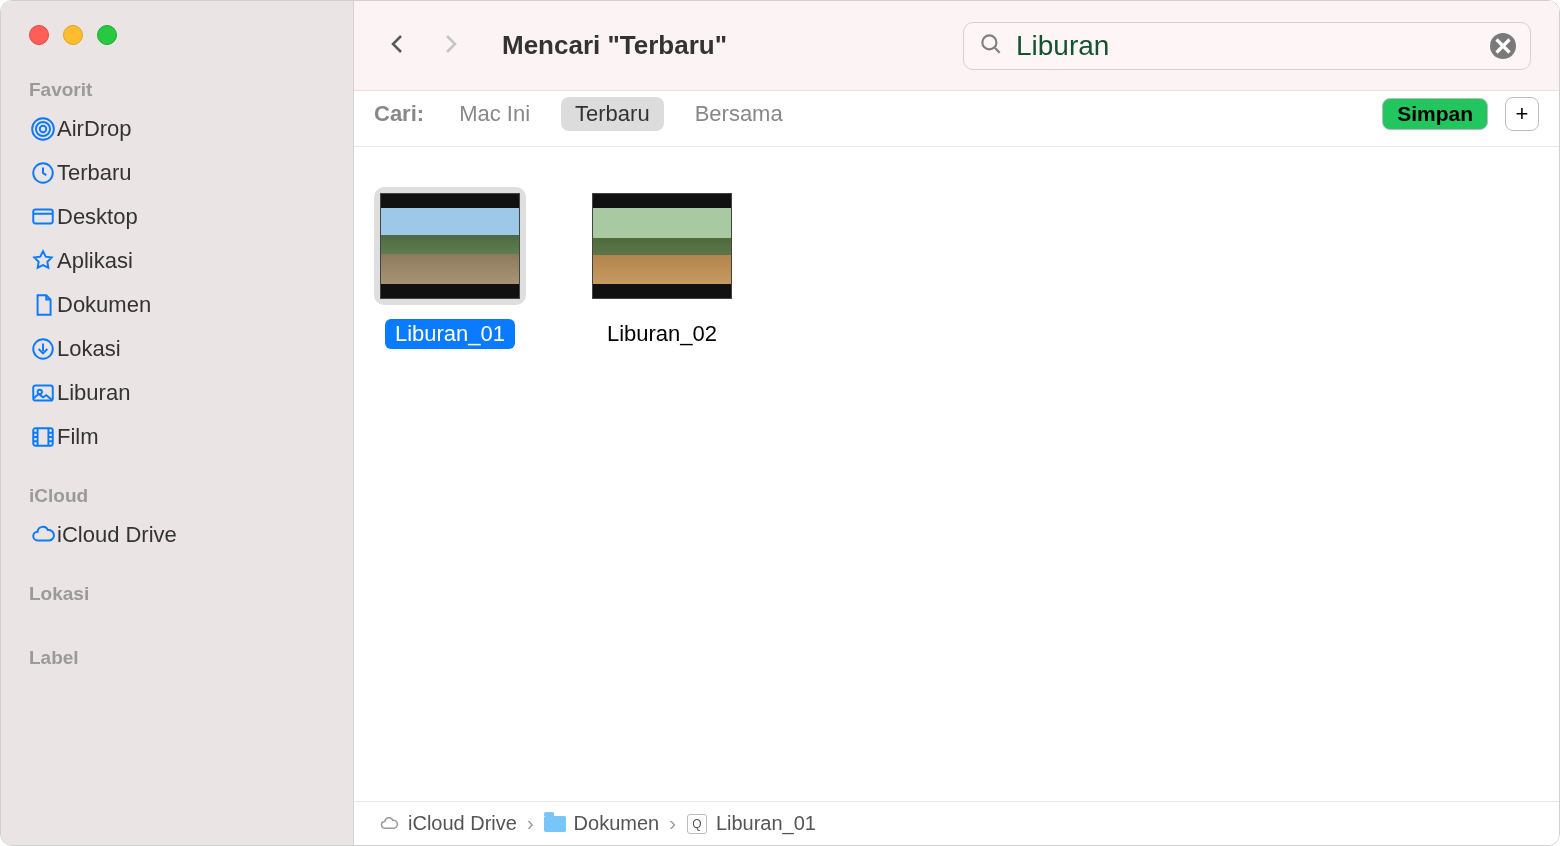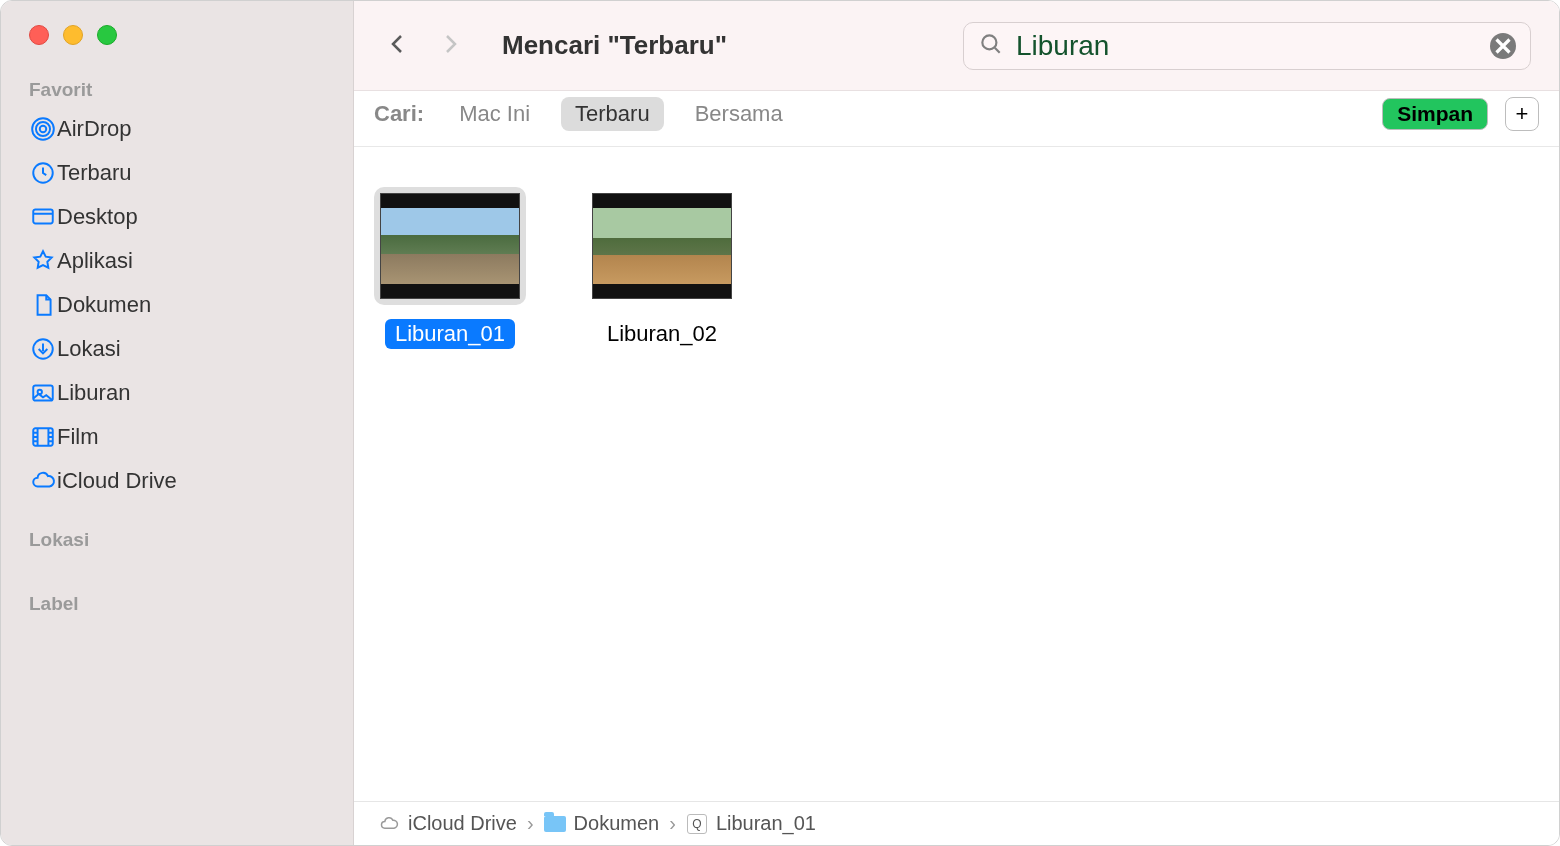--- a/index.html
+++ b/index.html
@@ -320,20 +320,21 @@
     <div class="sidebar-item">
       <span class="icon">
         <svg viewBox="0 0 24 24" fill="none" stroke="currentColor" stroke-width="1.8">
             <rect x="3" y="4" width="18" height="16" rx="2"></rect>
             <path d="M7 4v16M17 4v16M3 8h4M3 12h4M3 16h4M17 8h4M17 12h4M17 16h4"></path>
           </svg>
       </span>
       <span>Film</span>
     </div>
 
+    <div class="section-header" style="margin-top:18px">iCloud</div>
 
     <div class="sidebar-item">
       <span class="icon">
         <svg viewBox="0 0 24 24" fill="none" stroke="currentColor" stroke-width="1.8">
             <path d="M7 17a4 4 0 010-8 5 5 0 019.6-1.5A4 4 0 1118 17H7z"></path>
           </svg>
       </span>
       <span>iCloud Drive</span>
     </div>
 

